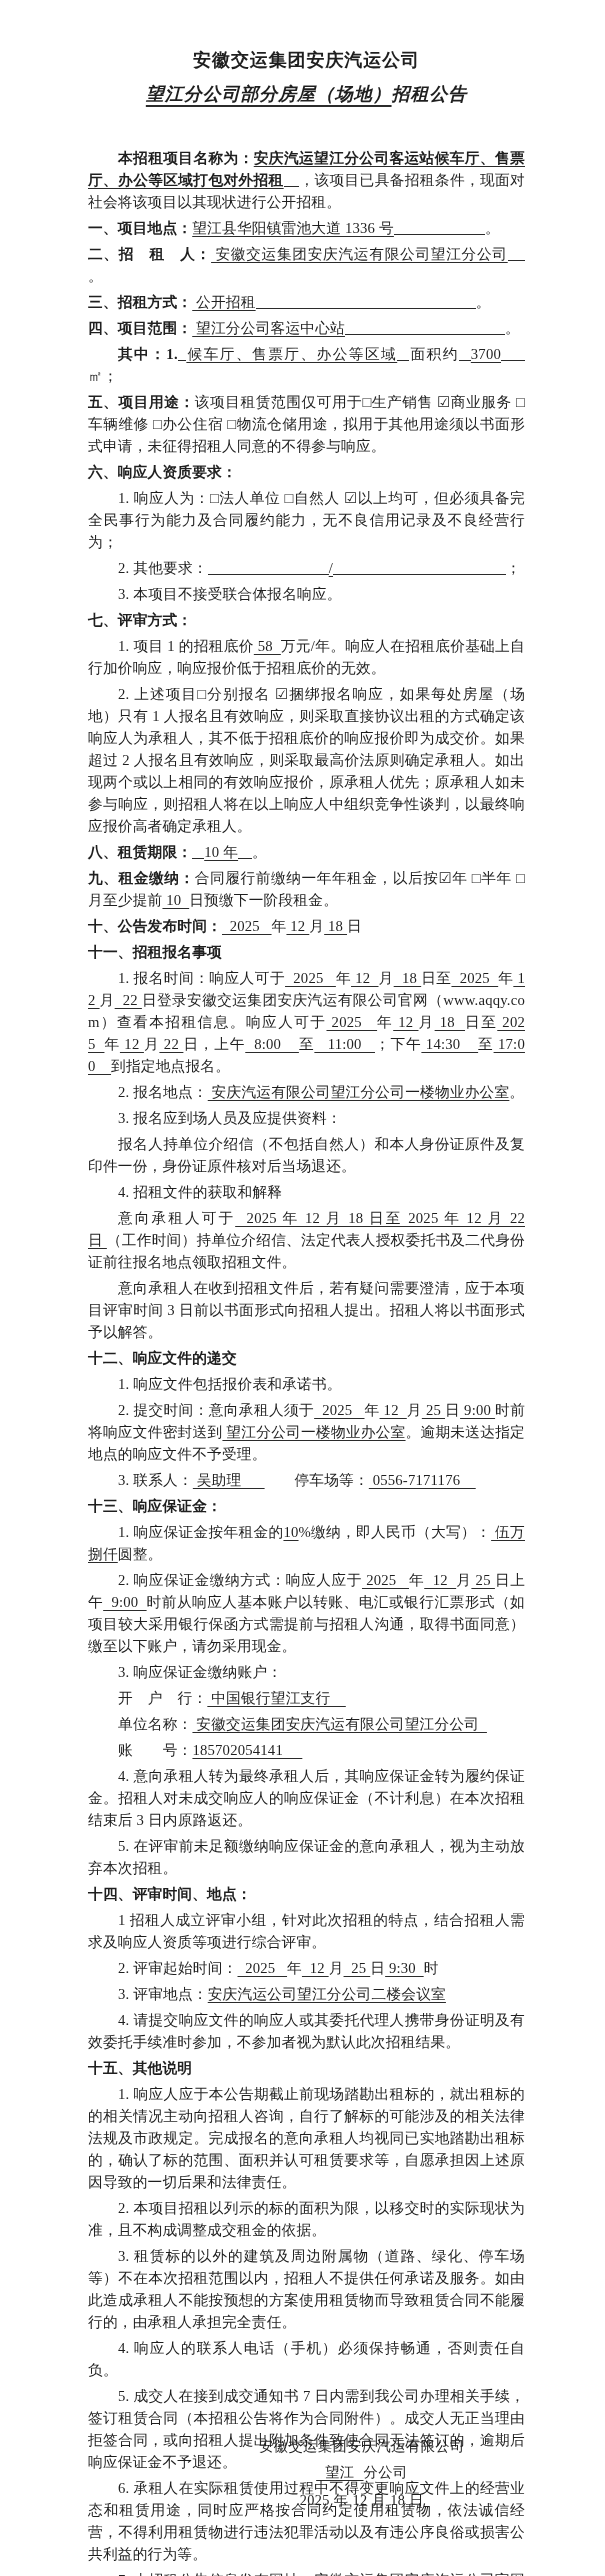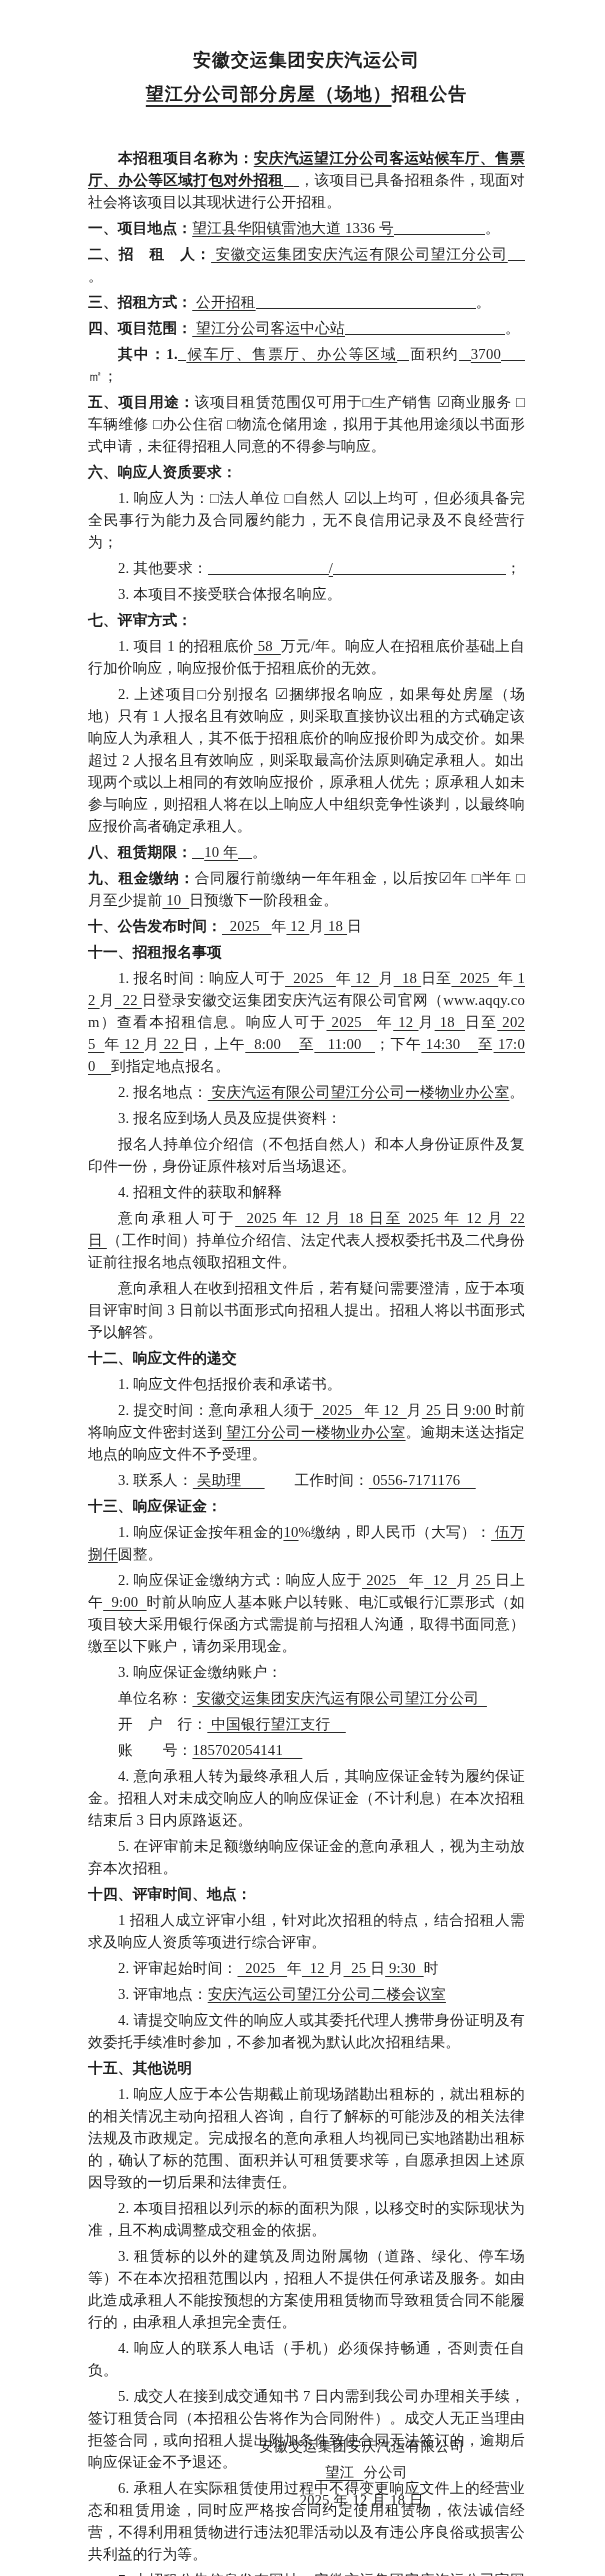--- a/index.html
+++ b/index.html
@@ -18,21 +18,21 @@
   .doc-title{
     font-family:"Liberation Sans","DejaVu Sans",sans-serif;
     font-size:18px;
     font-weight:700;
     text-align:center;
     line-height:26px;
     margin:0;
     letter-spacing:0.9px;
   }
   #title1{padding-top:47px;}
-  #title2{margin-top:7.8px;}
+  #title2{margin-top:7.8px;font-style:italic;}
   .title-u{
     text-decoration:underline;
     text-decoration-thickness:1.7px;
     text-underline-offset:5.2px;
     text-decoration-color:#2b2b2b;
   }
   .doc-body{margin-top:40px;}
   .para{
     margin:4px;
     font-size:14.7px;
@@ -101,27 +101,27 @@
         <p class="para indent"><span class="">1. 报名时间：响应人可于</span><span class="u">&nbsp;&nbsp;2025&nbsp;&nbsp;&nbsp;</span><span class="">年</span><span class="u">&nbsp;12&nbsp;&nbsp;</span><span class="">月</span><span class="u">&nbsp;&nbsp;18&nbsp;</span><span class="">日至</span><span class="u">&nbsp;&nbsp;2025&nbsp;&nbsp;</span><span class="">年</span><span class="u">&nbsp;12&nbsp;</span><span class="">月</span><span class="u">&nbsp;&nbsp;22&nbsp;</span><span class="">日登录安徽交运集团安庆汽运有限公司官网（www.aqqy.com）查看本招租信息。响应人可于</span><span class="u">&nbsp;2025&nbsp;&nbsp;&nbsp;</span><span class="">年</span><span class="u">&nbsp;12&nbsp;</span><span class="">月</span><span class="u">&nbsp;18&nbsp;&nbsp;</span><span class="">日至</span><span class="u">&nbsp;2025&nbsp;&nbsp;</span><span class="">年</span><span class="u">&nbsp;12&nbsp;</span><span class="">月</span><span class="u">&nbsp;22&nbsp;</span><span class="">日，上午</span><span class="u">&nbsp;&nbsp;8:00&nbsp;&nbsp;&nbsp;&nbsp;</span><span class="">至</span><span class="u">&nbsp;&nbsp;&nbsp;11:00&nbsp;&nbsp;&nbsp;</span><span class="">；下午</span><span class="u">&nbsp;14:30&nbsp;&nbsp;&nbsp;&nbsp;</span><span class="">至</span><span class="u">&nbsp;17:00&nbsp;&nbsp;&nbsp;&nbsp;</span><span class="">到指定地点报名。</span></p>
         <p class="para indent"><span class="">2. 报名地点：</span><span class="u">&nbsp;安庆汽运有限公司望江分公司一楼物业办公室</span><span class="">。</span></p>
         <p class="para indent"><span class="">3. 报名应到场人员及应提供资料：</span></p>
         <p class="para indent"><span class="">报名人持单位介绍信（不包括自然人）和本人身份证原件及复印件一份，身份证原件核对后当场退还。</span></p>
         <p class="para indent"><span class="">4. 招租文件的获取和解释</span></p>
         <p class="para indent"><span class="">意向承租人可于</span><span class="u">&nbsp;&nbsp;2025 年 12 月 18 日至 2025 年 12 月 22 日&nbsp;</span><span class="">（工作时间）持单位介绍信、法定代表人授权委托书及二代身份证前往报名地点领取招租文件。</span></p>
         <p class="para indent"><span class="">意向承租人在收到招租文件后，若有疑问需要澄清，应于本项目评审时间 3 日前以书面形式向招租人提出。招租人将以书面形式予以解答。</span></p>
         <p class="para"><span class="b">十二、响应文件的递交</span></p>
         <p class="para indent"><span class="">1. 响应文件包括报价表和承诺书。</span></p>
         <p class="para indent"><span class="">2. 提交时间：意向承租人须于</span><span class="u">&nbsp;&nbsp;2025&nbsp;&nbsp;&nbsp;</span><span class="">年</span><span class="u">&nbsp;12&nbsp;&nbsp;</span><span class="">月</span><span class="u">&nbsp;25&nbsp;</span><span class="">日</span><span class="u">&nbsp;9:00&nbsp;</span><span class="">时前将响应文件密封送到</span><span class="u">&nbsp;望江分公司一楼物业办公室</span><span class="">。逾期未送达指定地点的响应文件不予受理。</span></p>
-        <p class="para indent"><span class="">3. 联系人：</span><span class="u">&nbsp;吴助理&nbsp;&nbsp;&nbsp;&nbsp;&nbsp;&nbsp;</span><span class="">　　工作时间：</span><span class="u">&nbsp;0556-7171176&nbsp;&nbsp;&nbsp;&nbsp;</span></p>
+        <p class="para indent"><span class="">3. 联系人：</span><span class="u">&nbsp;吴助理&nbsp;&nbsp;&nbsp;&nbsp;&nbsp;&nbsp;</span><span class="">　　停车场等：</span><span class="u">&nbsp;0556-7171176&nbsp;&nbsp;&nbsp;&nbsp;</span></p>
         <p class="para"><span class="b">十三、响应保证金：</span></p>
         <p class="para indent"><span class="">1. 响应保证金按年租金的</span><span class="u">10</span><span class="">%缴纳，即人民币（大写）：</span><span class="u">&nbsp;伍万捌仟</span><span class="">圆整。</span></p>
         <p class="para indent"><span class="">2. 响应保证金缴纳方式：响应人应于</span><span class="u">&nbsp;2025&nbsp;&nbsp;&nbsp;</span><span class="">年</span><span class="u">&nbsp;&nbsp;12&nbsp;&nbsp;</span><span class="">月</span><span class="u">&nbsp;25&nbsp;</span><span class="">日上午</span><span class="u">&nbsp;&nbsp;9:00&nbsp;&nbsp;</span><span class="">时前从响应人基本账户以转账、电汇或银行汇票形式（如项目较大采用银行保函方式需提前与招租人沟通，取得书面同意）缴至以下账户，请勿采用现金。</span></p>
         <p class="para indent"><span class="">3. 响应保证金缴纳账户：</span></p>
+        <p class="para indent"><span class="">开　户　行：</span><span class="u">&nbsp;中国银行望江支行&nbsp;&nbsp;&nbsp;&nbsp;</span></p>
         <p class="para indent"><span class="">单位名称：</span><span class="u">&nbsp;安徽交运集团安庆汽运有限公司望江分公司&nbsp;&nbsp;</span></p>
-        <p class="para indent"><span class="">开　户　行：</span><span class="u">&nbsp;中国银行望江支行&nbsp;&nbsp;&nbsp;&nbsp;</span></p>
         <p class="para indent"><span class="">账　　号：</span><span class="u">185702054141&nbsp;&nbsp;&nbsp;&nbsp;&nbsp;</span></p>
         <p class="para indent"><span class="">4. 意向承租人转为最终承租人后，其响应保证金转为履约保证金。招租人对未成交响应人的响应保证金（不计利息）在本次招租结束后 3 日内原路返还。</span></p>
         <p class="para indent"><span class="">5. 在评审前未足额缴纳响应保证金的意向承租人，视为主动放弃本次招租。</span></p>
         <p class="para"><span class="b">十四、评审时间、地点：</span></p>
         <p class="para indent"><span class="">1 招租人成立评审小组，针对此次招租的特点，结合招租人需求及响应人资质等项进行综合评审。</span></p>
         <p class="para indent"><span class="">2. 评审起始时间：</span><span class="u">&nbsp;&nbsp;2025&nbsp;&nbsp;&nbsp;</span><span class="">年</span><span class="u">&nbsp;&nbsp;12&nbsp;</span><span class="">月</span><span class="u">&nbsp;&nbsp;25&nbsp;</span><span class="">日</span><span class="u">&nbsp;9:30&nbsp;&nbsp;</span><span class="">时</span></p>
         <p class="para indent"><span class="">3. 评审地点：</span><span class="u">安庆汽运公司望江分公司二楼会议室</span></p>
         <p class="para indent"><span class="">4. 请提交响应文件的响应人或其委托代理人携带身份证明及有效委托手续准时参加，不参加者视为默认此次招租结果。</span></p>
         <p class="para"><span class="b">十五、其他说明</span></p>
         <p class="para indent"><span class="">1. 响应人应于本公告期截止前现场踏勘出租标的，就出租标的的相关情况主动向招租人咨询，自行了解标的可能涉及的相关法律法规及市政规定。完成报名的意向承租人均视同已实地踏勘出租标的，确认了标的范围、面积并认可租赁要求等，自愿承担因上述原因导致的一切后果和法律责任。</span></p>

